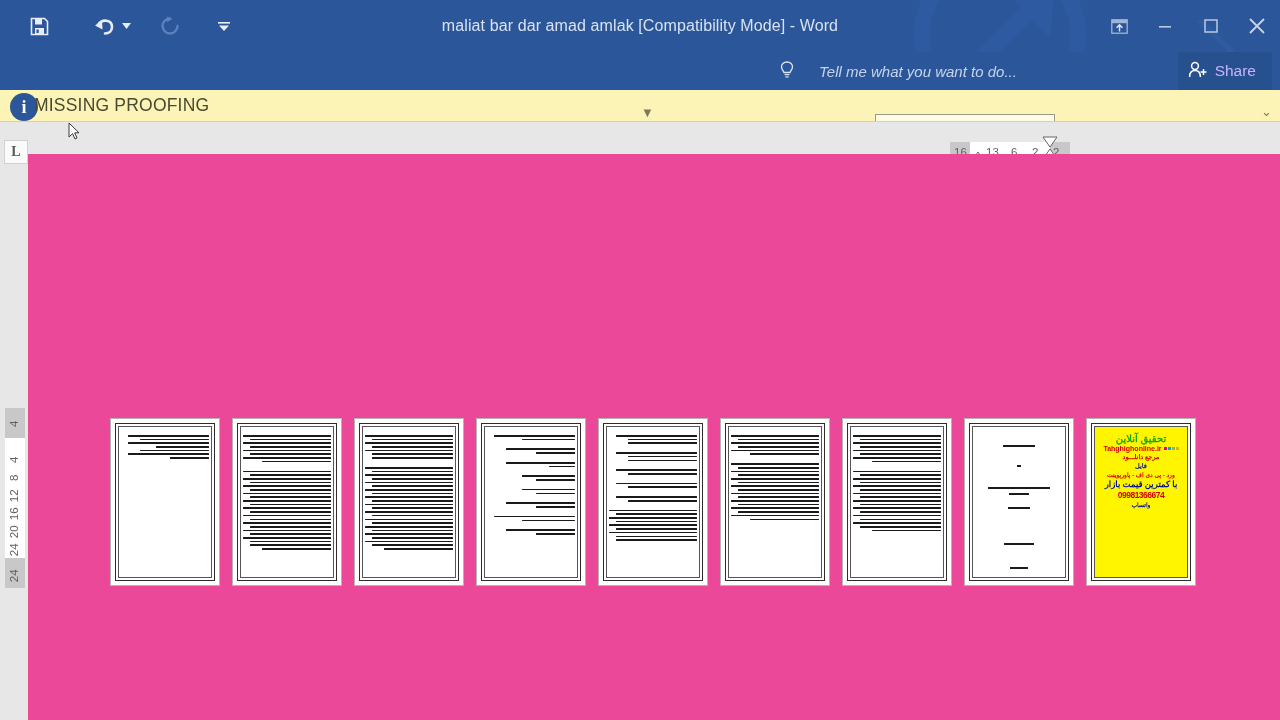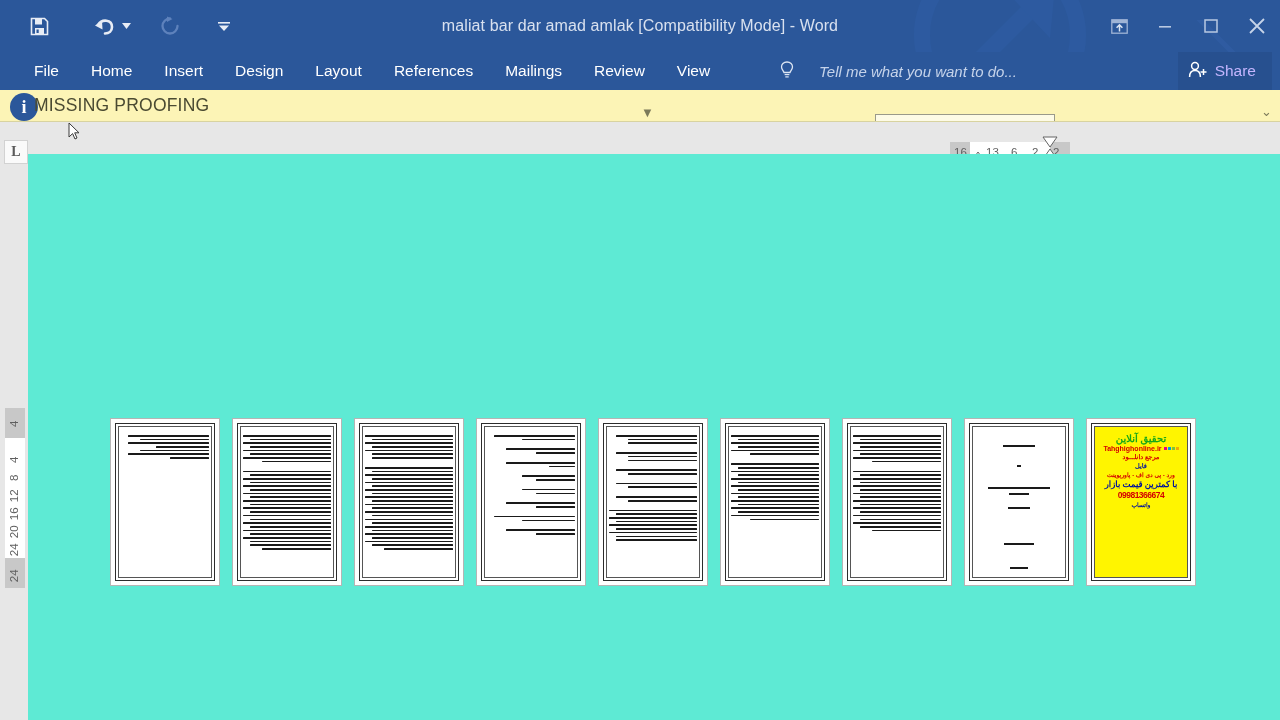--- a/index.html
+++ b/index.html
@@ -141,21 +141,21 @@
     color: #5f5f5f; font-size: 11.5px;
   }
   #vruler .vnums span {
     position: absolute; left: 50%; transform: translateX(-50%) rotate(-90deg);
     transform-origin: center; white-space: nowrap; line-height: 1;
   }
 
   
   #canvas {
     position: absolute; left: 28px; top: 154px; width: 1252px; height: 566px;
-    background: #5eead4; overflow: hidden;
+    background: #ec4899; overflow: hidden;
   }
   #pages {
     position: absolute; left: 82px; top: 264px;
     display: flex; gap: 12px; align-items: flex-start;
   }
   .page {
     width: 110px; height: 168px;
     background: #ffffff;
     border: 1px solid #b5b5b5;
     box-shadow: 0 0 0 0 rgba(0,0,0,0);
@@ -274,31 +274,20 @@
     </div>
     <div class="wbtn close">
       <svg width="16" height="16" viewBox="0 0 16 16">
           <path d="M1 1 L15 15 M15 1 L1 15" stroke="#c6d4e9" stroke-width="1.8"></path>
         </svg>
     </div>
   </div>
 </div>
 
 <div id="ribbon">
-  <div class="tabs">
-    <div class="tab">File</div>
-    <div class="tab">Home</div>
-    <div class="tab">Insert</div>
-    <div class="tab">Design</div>
-    <div class="tab">Layout</div>
-    <div class="tab">References</div>
-    <div class="tab">Mailings</div>
-    <div class="tab">Review</div>
-    <div class="tab">View</div>
-  </div>
 
   <div id="tellme">
     <span class="bulb">
       <svg width="14" height="18" viewBox="0 0 14 18">
           <path d="M7 1 C3.5 1 1.5 3.4 1.5 6 C1.5 8.2 3.5 9.6 4 11.5 L10 11.5 C10.5 9.6 12.5 8.2 12.5 6 C12.5 3.4 10.5 1 7 1 Z" fill="none" stroke="#dce5f3" stroke-width="1.3"></path>
           <rect x="4.6" y="13" width="4.8" height="1.2" fill="#dce5f3"></rect>
           <rect x="5.3" y="15.3" width="3.4" height="1.2" fill="#dce5f3"></rect>
         </svg>
     </span>
     <span>Tell me what you want to do...</span>

